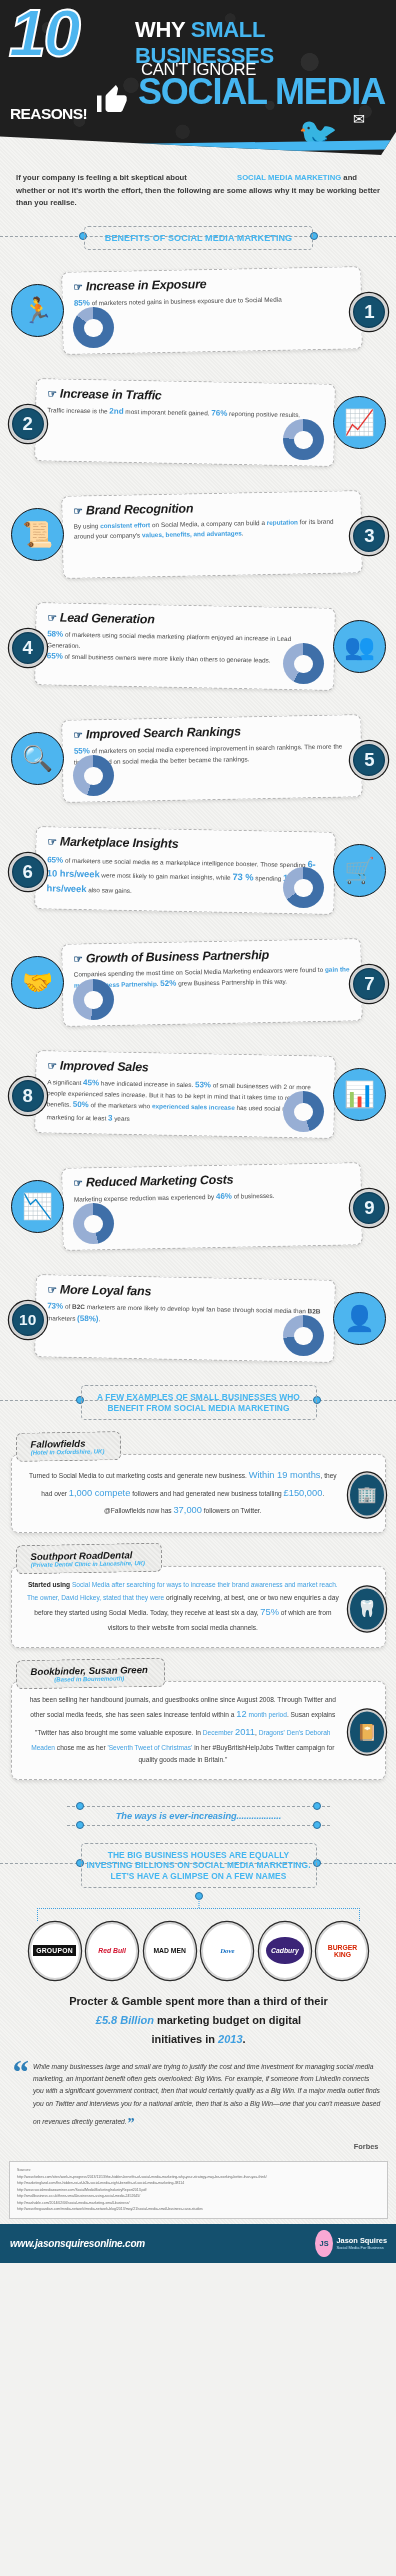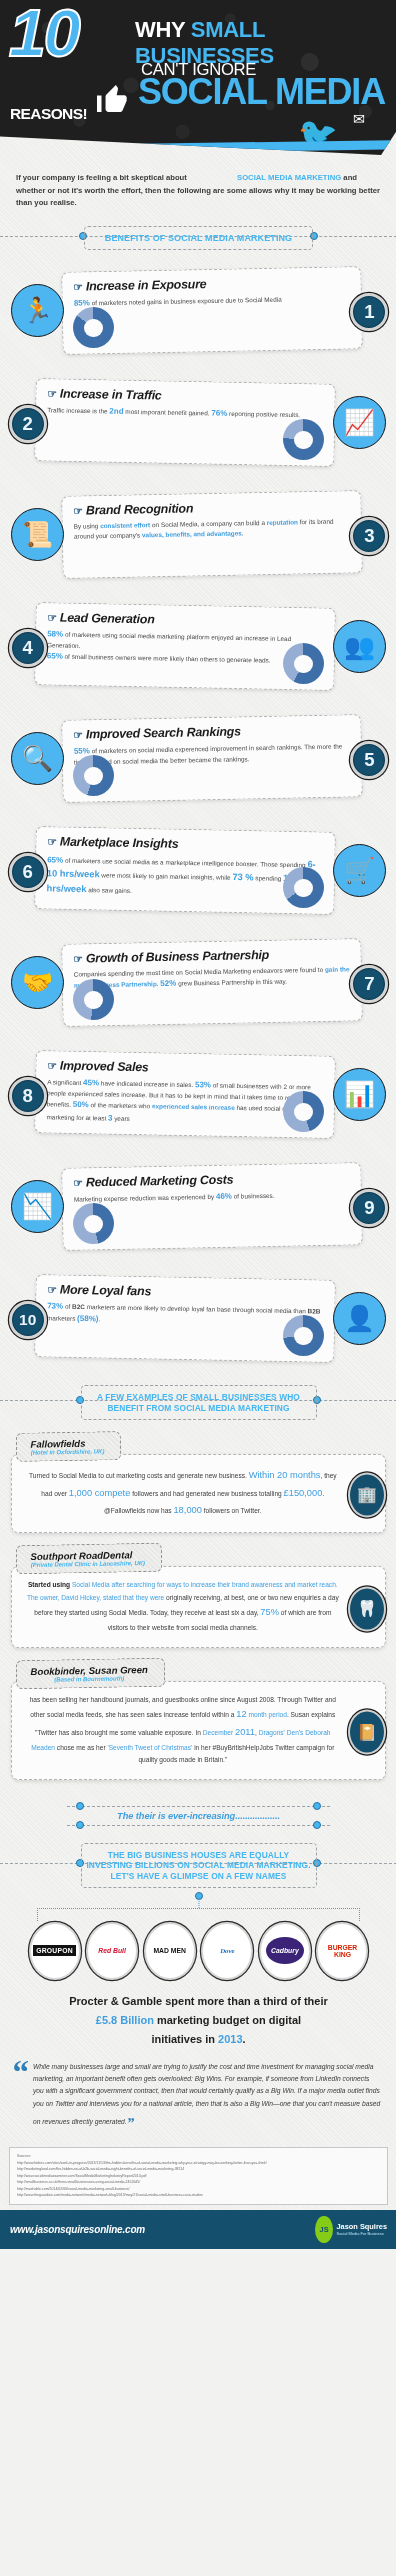--- a/index.html
+++ b/index.html
@@ -212,21 +212,21 @@
   .bg-madmen{ color:#111; font-size:6.2px; }
   .bg-dove{ color:#1570c4; font-size:10px; font-style:italic; font-family:"Liberation Serif", serif; }
   .bg-cadbury{ background:#3b2477; color:#fff; border-radius:50%; padding:10px 5px; font-size:6.5px; font-style:italic; }
   .bg-bk{ color:#d62300; font-size:7.4px; line-height:1; }
 
   
   .pg{
     text-align:center; font-size:11px; font-weight:bold; color:#1f1f1f;
     line-height:1.7; padding:10px 25px 3.7px;
   }
-  .pg .acc{ color:#3f9fe0; }
+  .pg .acc{ color:#3f9fe0;font-style:italic; }
 
   
   .quote{ position:relative; padding:8.7px 16px 3.7px 33px; }
   .qmark{
     position:absolute; left:12.4px; top:8.7px; color:#2e7fb8;
     font-size:33px; line-height:.7; font-family:"Liberation Serif", serif; font-weight:bold;
   }
   .qtext{ font-size:6.7px; font-style:italic; line-height:1.85; color:#3a3a3a; }
   .qend{ color:#2e7fb8; font-size:15px; font-weight:bold; font-family:"Liberation Serif", serif; vertical-align:-3.7px; }
   .qsrc{ text-align:right; font-size:7.4px; font-weight:bold; color:#555; padding:0 18.6px 5px 0; }
@@ -238,21 +238,21 @@
     font-size:3.5px; line-height:1.85; color:#6a6a6a; word-break:break-all;
   }
   .footer{
     margin-top:5px; background:#14506e; color:#fff;
     display:flex; align-items:center; justify-content:space-between;
     padding:6.2px 10px;
   }
   .site{ font-size:10px; font-weight:bold; letter-spacing:-0.2px;font-style:italic; }
   .logo{ display:flex; align-items:center; gap:3.7px; }
   .logo-mark{
-    width:17.4px; height:27px; border-radius:50%; background:#84cc16; color:#14506e;
+    width:17.4px; height:27px; border-radius:50%; background:#f9a8d4; color:#14506e;
     display:flex; align-items:center; justify-content:center;
     font-size:7.4px; font-weight:bold;
   }
   .logo-txt{ font-size:7.4px; font-weight:bold; line-height:1.15; }
   .logo-sub{ font-size:4px; font-weight:normal; color:#bfe2f5; }
 </style>
 </head>
 <body>
 
 <div class="page">
@@ -449,21 +449,21 @@
     <div class="banner tall">A  FEW EXAMPLES OF SMALL BUSINESSES WHO BENEFIT FROM SOCIAL MEDIA MARKETING</div>
   </div>
 
   <div id="cases-list">
       <div class="case">
     <div class="case-tab">
       <div class="case-name">Fallowfields</div>
       <div class="case-sub">(Hotel in Oxfordshire, UK)</div>
     </div>
     <div class="case-body">
-      Turned to Social Media to cut marketing costs and generate new business. <span class="n">Within 20 months</span>, they had over <span class="n">1,000 compete</span> followers and had generated new business totalling <span class="n">£150,000</span>. @Fallowfields now has <span class="n">18,000</span> followers on Twitter.
+      Turned to Social Media to cut marketing costs and generate new business. <span class="n">Within 19 months</span>, they had over <span class="n">1,000 compete</span> followers and had generated new business totalling <span class="n">£150,000</span>. @Fallowfields now has <span class="n">37,000</span> followers on Twitter.
       <div class="case-medal">
         <span style="font-size:16px;color:#fff;">🏢</span>
       </div>
     </div>
   </div>
       <div class="case">
     <div class="case-tab">
       <div class="case-name">Southport RoadDental</div>
       <div class="case-sub">(Private Dental Clinic in Lancashire, UK)</div>
     </div>
@@ -486,21 +486,21 @@
       </div>
     </div>
   </div>
     </div>
 
   <div class="ever">
     <div class="rule">
       <div class="dot l2"></div>
       <div class="dot r2"></div>
     </div>
-    <div class="ever-t">The their is ever-increasing..................</div>
+    <div class="ever-t">The ways is ever-increasing..................</div>
     <div class="rule">
       <div class="dot l2"></div>
       <div class="dot r2"></div>
     </div>
   </div>
 
   <div class="banner-wrap">
     <div class="banner-line"></div>
     <div class="dot l2"></div>
     <div class="dot r2"></div>
@@ -540,20 +540,21 @@
     <span class="acc">£5.8 Billion</span><span> marketing budget on digital</span><br>
     <span>initiatives in </span><span class="acc">2013</span><span>.</span>
   </div>
 
   <div class="quote">
     <div class="qmark">“</div>
     <div class="qtext">
       <span>While many businesses large and small are trying to justify the cost and time investment for managing social media marketing, an important benefit often gets overlooked: Big Wins. For example, if someone from LinkedIn connects you with a significant government contract, then that would certainly qualify as a Big Win. If a major media outlet finds you on Twitter and interviews you for a national article, then that is also a Big Win—one that you can't measure based on revenues directly generated.</span><span class="qend">”</span>
     </div>
   </div>
+  <div class="qsrc">Forbes</div>
 
   <div class="sources">
     <div>Sources:</div>
     <div id="sources-list">
         <div>http://www.forbes.com/sites/work-in-progress/2013/11/13/the-hidden-benefits-of-social-media-marketing-why-your-strategy-may-be-working-better-than-you-think/</div>
         <div>http://marketingland.com/the-hidden-roi-of-b2b-social-media-eight-benefits-of-social-media-marketing-38114</div>
         <div>http://www.socialmediaexaminer.com/SocialMediaMarketingIndustryReport2013.pdf</div>
         <div>http://smallbusiness.co.uk/three-small-businesses-using-social-media-2452645/</div>
         <div>http://mashable.com/2014/02/06/social-media-marketing-small-business/</div>
         <div>http://www.theguardian.com/media-network/media-network-blog/2013/may/21/social-media-small-business-case-studies</div>

